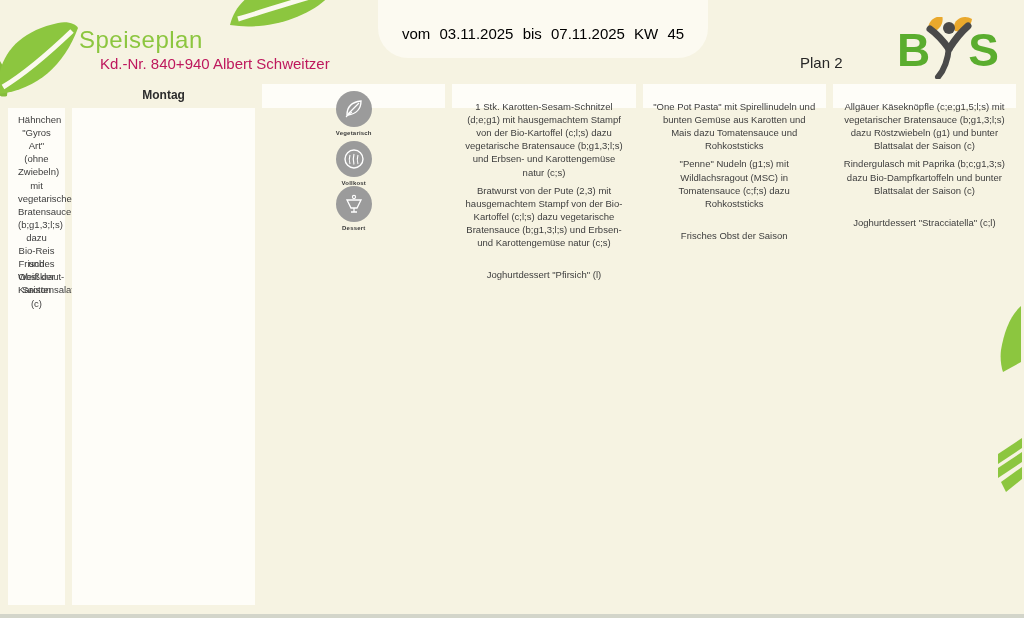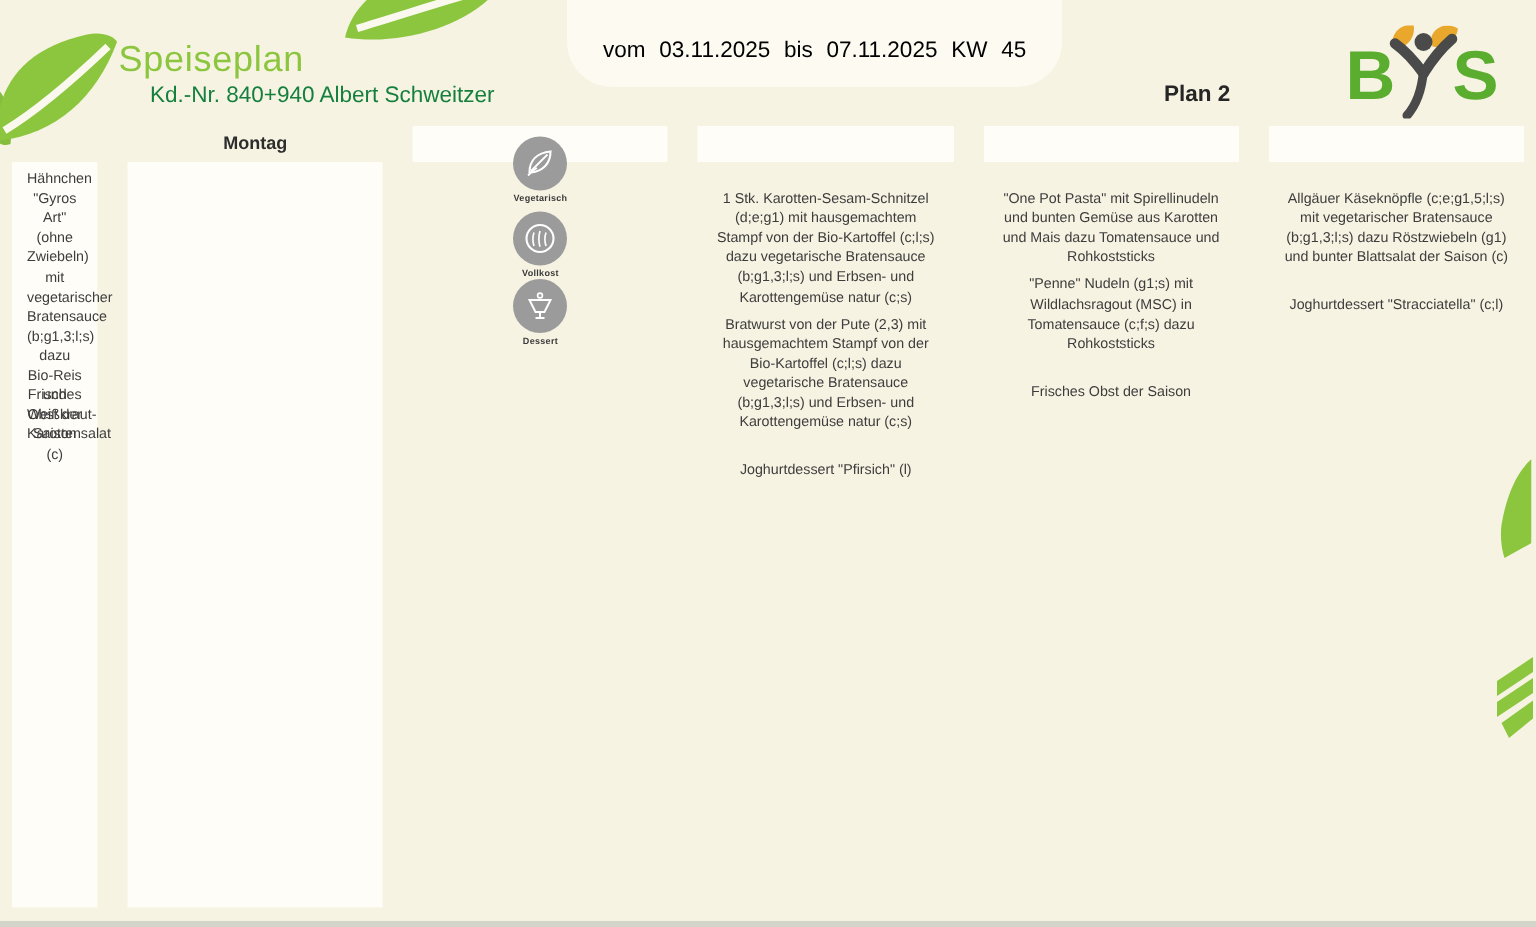--- a/index.html
+++ b/index.html
@@ -9,41 +9,41 @@
     font-family:"Liberation Sans", sans-serif;
     position:relative;overflow:hidden;
     -webkit-font-smoothing:antialiased;
   }
   .deco{position:absolute;pointer-events:none;}
   .white-glow{position:absolute;left:378px;top:0;width:330px;height:58px;background:#fcfaf1;border-radius:0 0 30px 30px;}
   .bottom-scan-line{position:absolute;left:0;bottom:0;width:1024px;height:4px;background:#a9b2ac;opacity:.45;}
 
   
   .title{position:absolute;left:68px;top:26px;font-size:24px;font-weight:normal;color:#8cc63f;letter-spacing:.5px;margin-left:11px;}
-  .customer{position:absolute;left:100px;top:55px;font-size:15px;color:#15803d;}
+  .customer{position:absolute;left:100px;top:55px;font-size:15px;color:#be185d;}
   .daterange{position:absolute;left:402px;top:25px;font-size:15px;color:#000000;word-spacing:5px;}
-  .planlabel{position:absolute;left:776px;top:54px;font-size:15px;color:#262626;font-weight:bold;}
+  .planlabel{position:absolute;left:800px;top:54px;font-size:15px;color:#262626;}
 
   
   .logo{position:absolute;left:882px;top:10px;width:132px;height:80px;display:flex;align-items:center;justify-content:center;}
   .logo .bletter,.logo .sletter{font-size:46px;font-weight:800;color:#5aad2e;line-height:1;}
   .logo .person{width:46px;height:62px;margin:0 -4px;position:relative;top:-2px;}
 
   
   .grid{
     position:absolute;left:8px;top:84px;width:1008px;height:521px;
     display:grid;
     grid-template-columns:57px 1fr 1fr 1fr 1fr 1fr;
     grid-template-rows:24px 1fr;
-    column-gap:20px;
+    column-gap:7px;
   }
   .ghead{font-size:12px;font-weight:bold;color:#2d2d2d;text-align:center;line-height:22px;}
   .col{background:#fefdf8;display:flex;flex-direction:column;box-sizing:border-box;}
   .cell{box-sizing:border-box;text-align:center;font-size:9.5px;line-height:1.38;color:#3d3d3d;padding:0 10px;}
-  .cell.r1{height:95px;padding-top:16px;margin-top:26px;}
+  .cell.r1{height:95px;padding-top:16px;}
   .cell.r2{height:130px;padding-top:5px;}
   .cell.r3{flex:1;padding-top:19px;}
 
   
   .icon-slot{display:flex;flex-direction:column;align-items:center;box-sizing:border-box;}
   .icon-slot.r1{height:95px;padding-top:7px;}
   .icon-slot.r2{height:130px;padding-top:5px;}
   .icon-slot.r3{flex:1;padding-top:0;}
   .circle{width:36px;height:36px;border-radius:50%;background:#9b9b9b;display:flex;align-items:center;justify-content:center;flex:0 0 auto;}
   .icon-label{font-size:6px;font-weight:bold;color:#3a3a3a;margin-top:3px;letter-spacing:.2px;}
@@ -140,20 +140,21 @@
     </div>
 
     <div class="col">
       <div class="cell r1">"One Pot Pasta" mit Spirellinudeln und bunten Gemüse aus Karotten und Mais dazu Tomatensauce und Rohkoststicks</div>
       <div class="cell r2">"Penne" Nudeln (g1;s) mit Wildlachsragout (MSC) in Tomatensauce (c;f;s) dazu Rohkoststicks</div>
       <div class="cell r3">Frisches Obst der Saison</div>
     </div>
 
     <div class="col">
       <div class="cell r1">Allgäuer Käseknöpfle (c;e;g1,5;l;s) mit vegetarischer Bratensauce (b;g1,3;l;s) dazu Röstzwiebeln (g1) und bunter Blattsalat der Saison (c)</div>
+      <div class="cell r2">Rindergulasch mit Paprika (b;c;g1,3;s) dazu Bio-Dampfkartoffeln und bunter Blattsalat der Saison (c)</div>
       <div class="cell r3">Joghurtdessert "Stracciatella" (c;l)</div>
     </div>
 
     <div class="col">
       <div class="cell r2">Hähnchen "Gyros Art" (ohne Zwiebeln) mit vegetarischer Bratensauce (b;g1,3;l;s) dazu Bio-Reis und Weißkraut-Karottensalat (c)</div>
       <div class="cell r3">Frisches Obst der Saison</div>
     </div>
 
     <div class="col">
       <div class="cell r1"></div>

